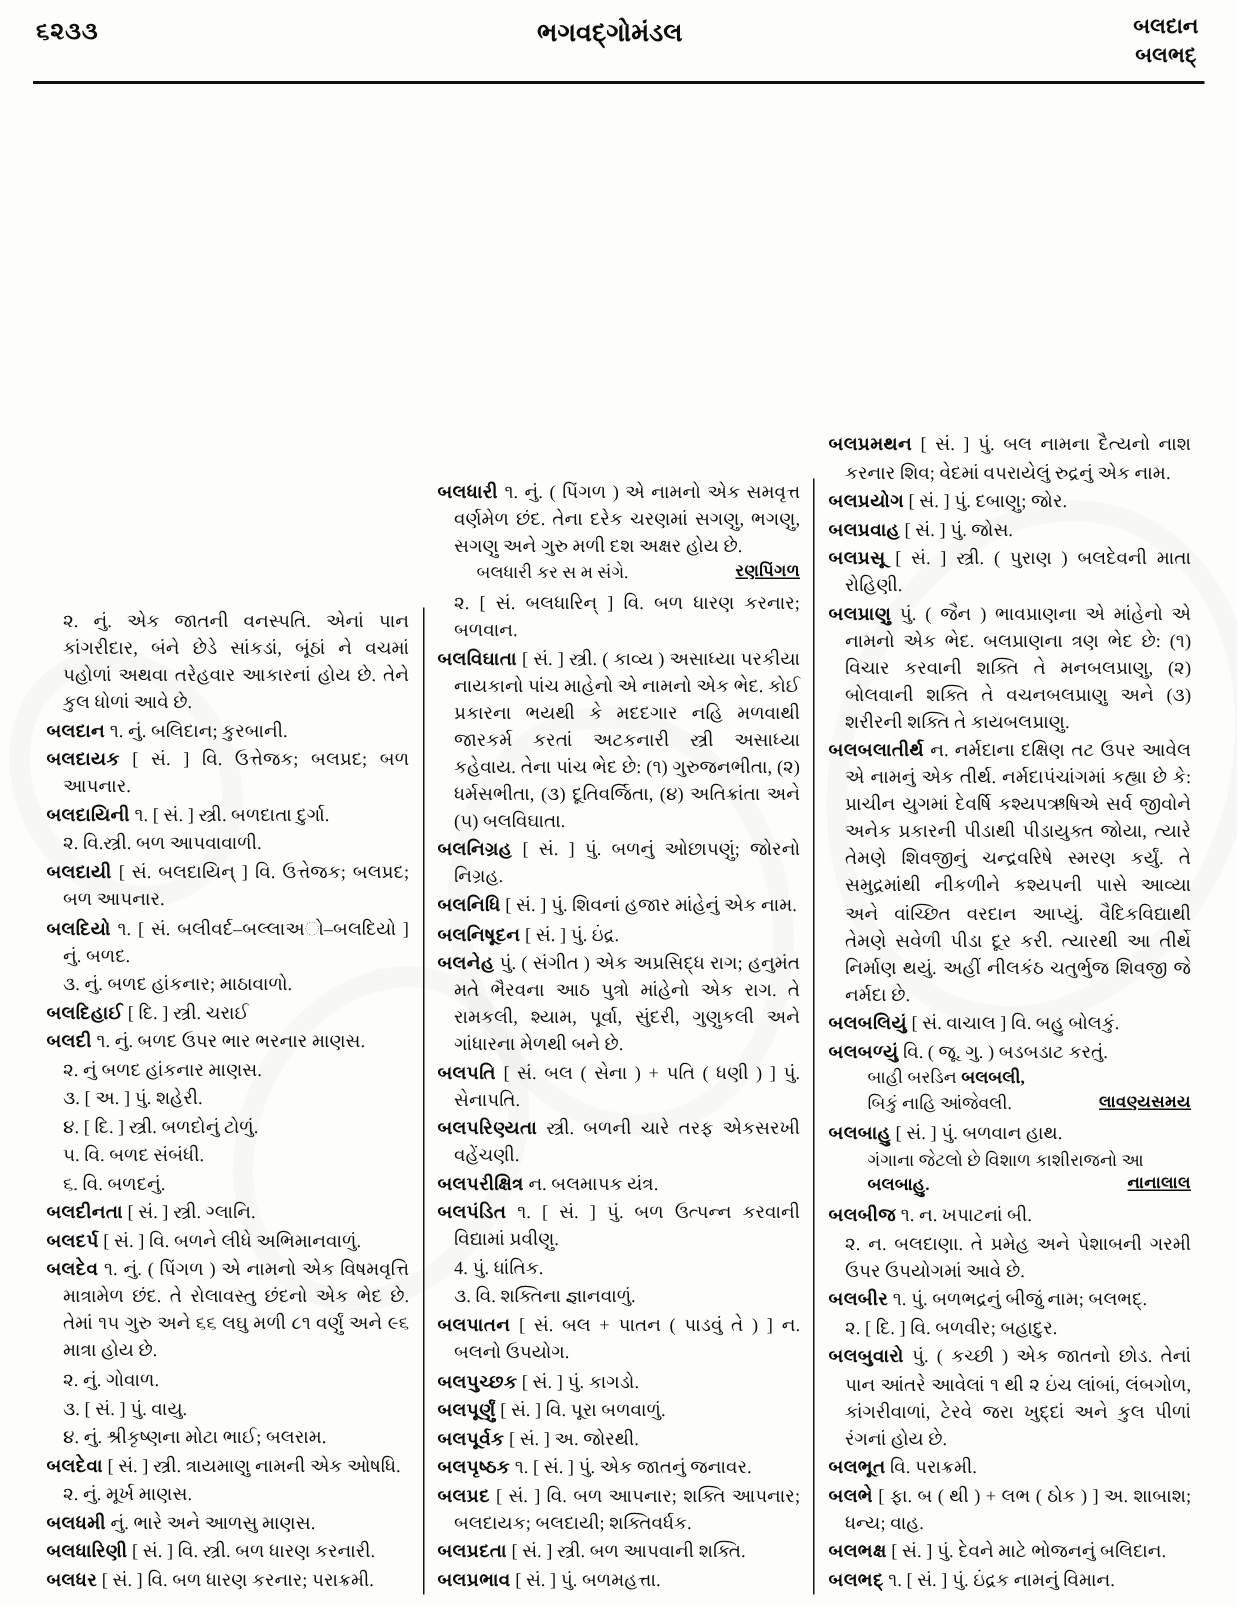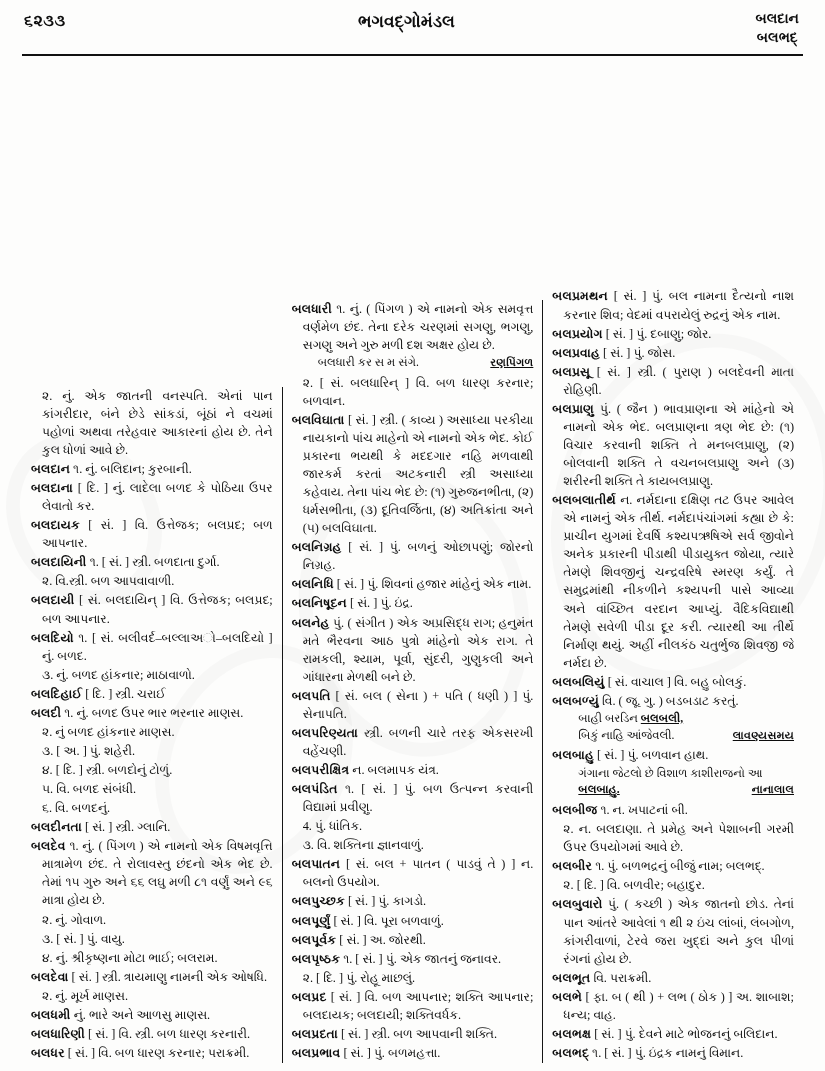--- a/index.html
+++ b/index.html
@@ -108,21 +108,21 @@
   .sense {
     margin: 0 0 1px 0;
     padding-left: 11px;
     text-indent: 0;
   }
   .hw {
     font-weight: 700;
     letter-spacing: 0.2px;
   }
   .bk { white-space: nowrap; }
-  .b { font-weight: 700; text-decoration: underline; }
+  .b { font-weight: 700; }
 
   
   .quote {
     margin: 1px 0 2px 0;
     padding-left: 26px;
     font-size: 11.6px;
     line-height: 1.45;
     position: relative;
   }
   .quote .line { display: block; }
@@ -157,21 +157,20 @@
   <div class="rule"></div>
 
   <div class="columns">
 
     <div class="col sep-right">
 
       <p class="sense">૨. નું. એક જાતની વનસ્પતિ. એનાં પાન કાંગરીદાર, બંને છેડે સાંકડાં, બૂંઠાં ને વચમાં પહોળાં અથવા તરેહવાર આકારનાં હોય છે. તેને કુલ ધોળાં આવે છે.</p>
 
       <p class="entry"><span class="hw">બલદાન</span> <span>૧. નું. બલિદાન; કુરબાની.</span></p>
 
-      <p class="entry"><span class="hw">બલદાના</span> <span class="bk">[ દિ. ]</span> <span>નું. લાદેલા બળદ કે પોઠિયા ઉપર લેવાતો કર.</span></p>
 
       <p class="entry"><span class="hw">બલદાયક</span> <span class="bk">[ સં. ]</span> <span>વિ. ઉત્તેજક; બલપ્રદ; બળ આપનાર.</span></p>
 
       <p class="entry"><span class="hw">બલદાયિની</span> <span>૧. [ સં. ] સ્ત્રી. બળદાતા દુર્ગા.</span></p>
       <p class="sense">૨. વિ.સ્ત્રી. બળ આપવાવાળી.</p>
 
       <p class="entry"><span class="hw">બલદાયી</span> <span class="bk">[ સં. બલદાયિન્ ]</span> <span>વિ. ઉત્તેજક; બલપ્રદ; બળ આપનાર.</span></p>
 
       <p class="entry"><span class="hw">બલદિયો</span> <span class="bk">૧. [ સં. બલીવર્દ–બલ્લાઅો–બલદિયો ]</span> <span>નું. બળદ.</span></p>
       <p class="sense">૩. નું. બળદ હાંકનાર; માઠાવાળો.</p>
@@ -180,20 +179,21 @@
 
       <p class="entry"><span class="hw">બલદી</span> <span>૧. નું. બળદ ઉપર ભાર ભરનાર માણસ.</span></p>
       <p class="sense">૨. નું બળદ હાંકનાર માણસ.</p>
       <p class="sense">૩. [ અ. ] પું. શહેરી.</p>
       <p class="sense">૪. [ દિ. ] સ્ત્રી. બળદોનું ટોળું.</p>
       <p class="sense">૫. વિ. બળદ સંબંધી.</p>
       <p class="sense">૬. વિ. બળદનું.</p>
 
       <p class="entry"><span class="hw">બલદીનતા</span> <span class="bk">[ સં. ]</span> <span>સ્ત્રી. ગ્લાનિ.</span></p>
 
+      <p class="entry"><span class="hw">બલદર્પ</span> <span class="bk">[ સં. ]</span> <span>વિ. બળને લીધે અભિમાનવાળું.</span></p>
 
       <p class="entry"><span class="hw">બલદેવ</span> <span>૧. નું. ( પિંગળ ) એ નામનો એક વિષમવૃત્તિ માત્રામેળ છંદ. તે રોલાવસ્તુ છંદનો એક ભેદ છે. તેમાં ૧૫ ગુરુ અને ૬૬ લઘુ મળી ૮૧ વર્ણું અને ૯૬ માત્રા હોય છે.</span></p>
       <p class="sense">૨. નું. ગોવાળ.</p>
       <p class="sense">૩. [ સં. ] પું. વાયુ.</p>
       <p class="sense">૪. નું. શ્રીકૃષ્ણના મોટા ભાઈ; બલરામ.</p>
 
       <p class="entry"><span class="hw">બલદેવા</span> <span class="bk">[ સં. ]</span> <span>સ્ત્રી. ત્રાયમાણુ નામની એક ઓષધિ.</span></p>
 
       <p class="sense">૨. નું. મૂર્ખ માણસ.</p>
 
@@ -237,21 +237,20 @@
 
       <p class="entry"><span class="hw">બલપાતન</span> <span class="bk">[ સં. બલ + પાતન ( પાડવું તે ) ]</span> <span>ન. બલનો ઉપયોગ.</span></p>
 
       <p class="entry"><span class="hw">બલપુચ્છક</span> <span class="bk">[ સં. ]</span> <span>પું. કાગડો.</span></p>
 
       <p class="entry"><span class="hw">બલપૂર્ણું</span> <span class="bk">[ સં. ]</span> <span>વિ. પૂરા બળવાળું.</span></p>
 
       <p class="entry"><span class="hw">બલપૂર્વક</span> <span class="bk">[ સં. ]</span> <span>અ. જોરથી.</span></p>
 
       <p class="entry"><span class="hw">બલપૃષ્ઠક</span> <span>૧. [ સં. ] પું. એક જાતનું જનાવર.</span></p>
-      <p class="sense">૨. [ દિ. ] પું. રોહૂ માછલું.</p>
 
       <p class="entry"><span class="hw">બલપ્રદ</span> <span class="bk">[ સં. ]</span> <span>વિ. બળ આપનાર; શક્તિ આપનાર; બલદાયક; બલદાયી; શક્તિવર્ધક.</span></p>
 
       <p class="entry"><span class="hw">બલપ્રદતા</span> <span class="bk">[ સં. ]</span> <span>સ્ત્રી. બળ આપવાની શક્તિ.</span></p>
 
       <p class="entry"><span class="hw">બલપ્રભાવ</span> <span class="bk">[ સં. ]</span> <span>પું. બળમહત્તા.</span></p>
 
     </div>
 
     <div class="col">

